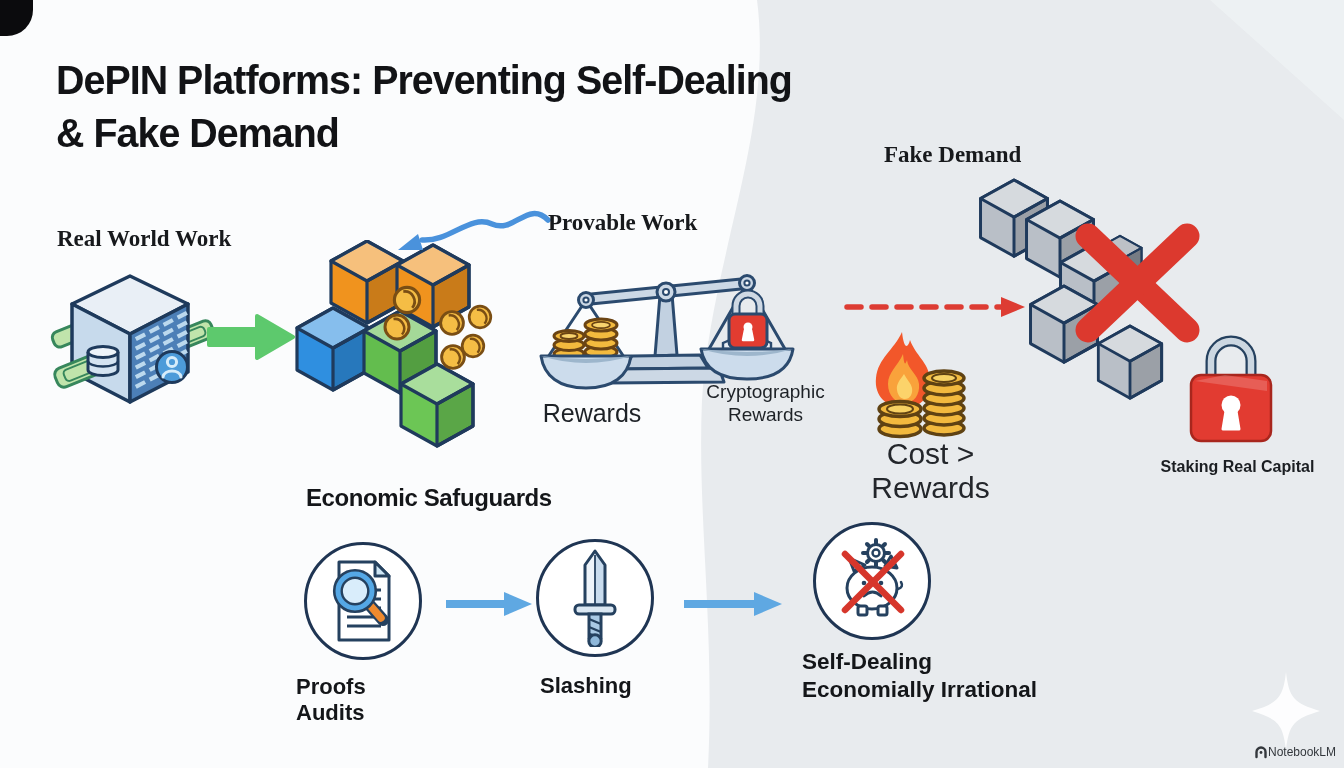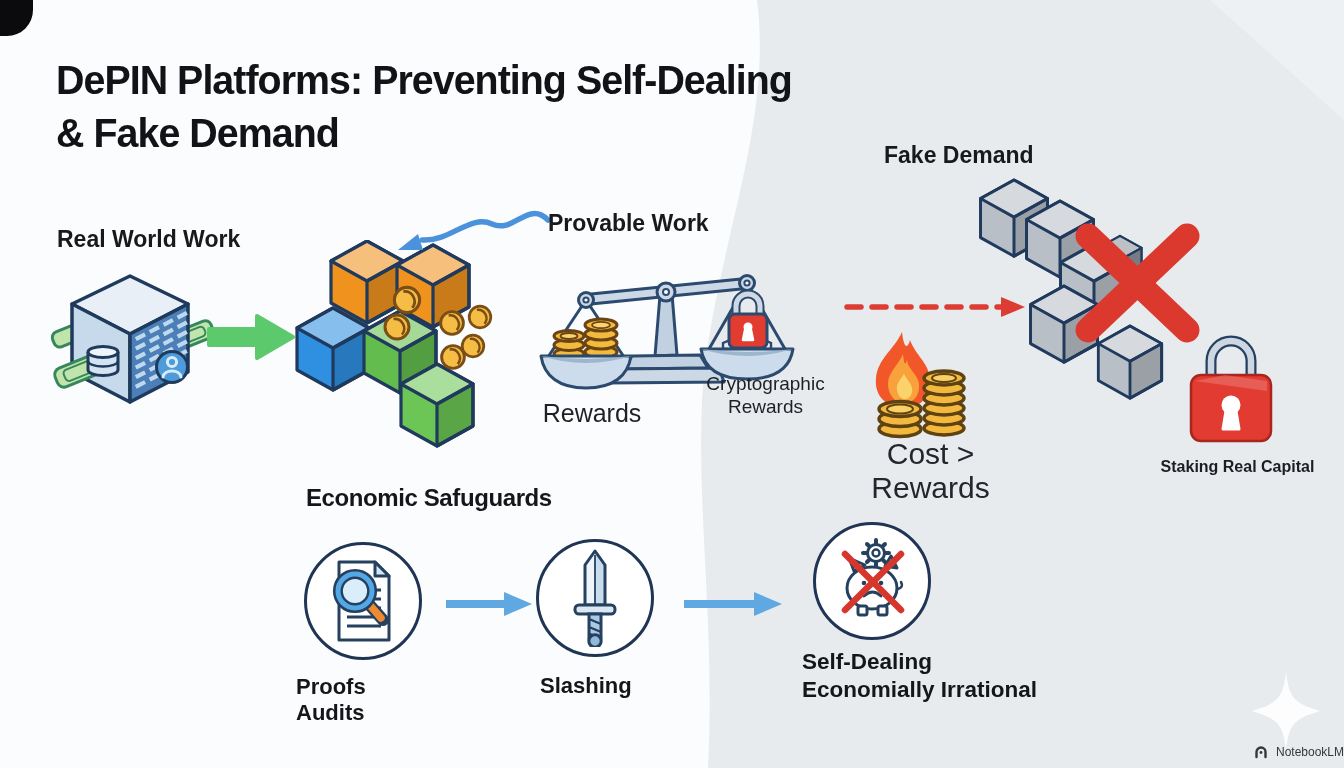--- a/index.html
+++ b/index.html
@@ -11,33 +11,33 @@
   }
   .abs{position:absolute;}
   svg{display:block;}
   .bg-curve{position:absolute;left:0;top:0;}
   .corner-black{position:absolute;left:0;top:0;width:33px;height:36px;background:#0b0b0d;border-radius:0 0 26px 0;}
   .title{
     position:absolute;left:56px;top:54px;
     font-size:41px;line-height:53px;font-weight:700;letter-spacing:-1px;color:#121316;
   }
   .title span{display:block;transform:scaleX(.96);transform-origin:left;}
-  .lbl{font-weight:700;color:#17191c;white-space:nowrap;}
+  .lbl{font-weight:700;color:#17191c;white-space:nowrap;font-family:Liberation Serif, serif;}
   .lbl-23{font-size:23px;}
   .heading{position:absolute;left:306px;top:484px;font-size:24px;font-weight:700;letter-spacing:-.4px;color:#141619;}
   .midlbl{font-weight:500;color:#1d2126;text-align:center;}
   .circle{
     position:absolute;width:118px;height:118px;border-radius:50%;
     background:#ffffff;border:3.5px solid #1f3553;box-sizing:border-box;
     display:flex;align-items:center;justify-content:center;
   }
   .circ-label{position:absolute;font-weight:700;font-size:22px;text-align:left;color:#141619;}
   .multi-label{position:absolute;font-weight:700;font-size:22.5px;line-height:27.5px;text-align:left;color:#141619;}
   .watermark{
-    position:absolute;left:1254px;top:745px;display:flex;align-items:center;gap:8px;
+    position:absolute;left:1254px;top:745px;display:flex;align-items:center;gap:0;
     font-size:12px;font-weight:500;color:#33373c;white-space:nowrap;
   }
 </style>
 </head>
 <body>
 
 <div class="stage">
 
   <svg class="bg-curve" width="1344" height="768" viewBox="0 0 1344 768" aria-hidden="true">
     <rect x="0" y="0" width="1344" height="768" fill="#e8ebee"></rect>
@@ -161,21 +161,21 @@
       <path d="M203,60 V51 A12,12 0 0 1 227,51 V60" fill="none" stroke="#cfd9e4" stroke-width="5"></path>
       <rect x="196" y="59" width="38" height="34" rx="6" fill="#e23c30" stroke="#2b4a6e" stroke-width="3"></rect>
       <circle cx="215" cy="72" r="4.5" fill="#ffffff"></circle>
       <polygon points="212,75 210,85 220,85 218,75" fill="#ffffff" stroke="#ffffff" stroke-width="2.5" stroke-linejoin="round"></polygon>
     </g>
     <path d="M168,94 L260,94 C257,113 242,124 214,124 C186,124 171,113 168,94 Z" fill="#ccdcec" stroke="#2b4a6e" stroke-width="3" stroke-linejoin="round"></path>
     <path d="M168,94 Q214,108 260,94 Q214,100 168,94 Z" fill="#9db6cc"></path>
   </svg>
 
   <div class="abs midlbl" style="left:537px;top:399px;width:110px;font-size:25px">Rewards</div>
-  <div class="abs midlbl" style="left:698px;top:372px;width:135px;font-size:19px;line-height:23px">
+  <div class="abs midlbl" style="left:698px;top:380px;width:135px;font-size:19px;line-height:23px">
     <span style="display:block">Cryptographic</span>
     <span style="display:block">Rewards</span>
   </div>
 
   <div class="abs lbl lbl-23" style="left:884px;top:142px">Fake Demand</div>
 
   <svg class="abs" style="left:843px;top:294px" width="185" height="26" viewBox="0 0 185 26">
     <line x1="4" y1="13" x2="158" y2="13" stroke="#dd3c33" stroke-width="5.5" stroke-dasharray="14 11" stroke-linecap="round"></line>
     <polygon points="158,3 182,13 158,23" fill="#dd3c33"></polygon>
   </svg>

